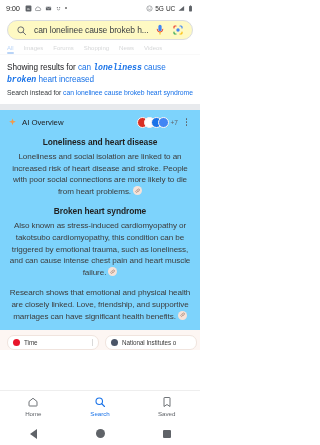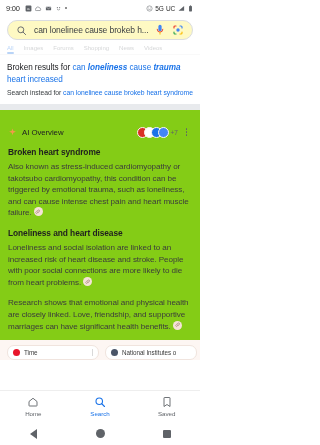--- a/index.html
+++ b/index.html
@@ -71,36 +71,37 @@
 
   
   .results { padding: 7px 7px 0 7px; }
   .showing {
     font-size: 8.2px;
     color: #202124;
     line-height: 11.5px;
     letter-spacing: -0.05px;
   }
   .showing .q { color: #1a73e8; }
-  .showing .q b { font-weight: 700; font-style: italic; }
+  .showing .q b { font-weight: 700; font-style: italic; font-family: Liberation Mono, monospace; }
   .insteadline {
     margin-top: 3px;
     font-size: 6.8px;
     color: #3c4043;
     line-height: 9px;
     letter-spacing: -0.05px;
   }
   .insteadline .lnk { color: #1a73e8; }
 
   .gapbar { height: 6px; background: #e8eaed; margin-top: 7px; }
 
   
   .aipanel {
-    background: #84cc16;
-    padding: 16px 8px 8px 8px;
+    background: #7dd3fc;
+    padding: 6px 8px 8px 8px;
+    text-align: center;
   }
   .ai-head { display: flex; align-items: center; height: 12px; }
   .spark { width: 9px; height: 9px; flex:0 0 auto; }
   .spark svg { width:100%; height:100%; display:block; }
   .ai-title {
     font-size: 7.8px; color: #202124; font-weight: 400;
     margin-left: 5px; letter-spacing: -0.05px;
   }
   .ai-head-sp { flex: 1; }
   .avatars { display: flex; align-items: center; }
@@ -305,21 +306,21 @@
   <span class="tab active">All</span>
   <span class="tab">Images</span>
   <span class="tab">Forums</span>
   <span class="tab">Shopping</span>
   <span class="tab">News</span>
   <span class="tab">Videos</span>
 </div>
 
 <div class="results">
   <div class="showing">
-    <span>Broken results for </span><span class="q"><span>can </span><b>loneliness</b><span> cause </span><b>trauma</b><span> heart increased</span></span>
+    <span>Showing results for </span><span class="q"><span>can </span><b>loneliness</b><span> cause </span><b>broken</b><span> heart increased</span></span>
   </div>
   <div class="insteadline">
     <span>Search instead for </span><span class="lnk">can lonelinee cause brokeb heart syndrome</span>
   </div>
 </div>
 
 <div class="gapbar"></div>
 
 <div class="aipanel">
 
@@ -342,30 +343,30 @@
 
     <span class="kebab">
       <i></i>
       <i></i>
       <i></i>
     </span>
   </div>
 
 
   <div class="sec">
-    <div class="sec-h">Broken heart syndrome</div>
-    <div class="sec-b"><span>Also known as stress-induced cardiomyopathy or takotsubo cardiomyopathy, this condition can be triggered by emotional trauma, such as loneliness, and can cause intense chest pain and heart muscle failure.</span><span class="lnkchip"><svg viewBox="0 0 24 24">
+    <div class="sec-h">Loneliness and heart disease</div>
+    <div class="sec-b"><span>Loneliness and social isolation are linked to an increased risk of heart disease and stroke. People with poor social connections are more likely to die from heart problems.</span><span class="lnkchip"><svg viewBox="0 0 24 24">
             <path d="M10 14a4 4 0 0 0 6 .5l3-3a4 4 0 1 0-5.6-5.6l-1.7 1.7" fill="none" stroke="#9a7c6e" stroke-width="2.6" stroke-linecap="round"></path>
             <path d="M14 10a4 4 0 0 0-6-.5l-3 3A4 4 0 1 0 10.6 18l1.7-1.7" fill="none" stroke="#9a7c6e" stroke-width="2.6" stroke-linecap="round"></path>
           </svg></span></div>
   </div>
 
   <div class="sec">
-    <div class="sec-h">Loneliness and heart disease</div>
-    <div class="sec-b"><span>Loneliness and social isolation are linked to an increased risk of heart disease and stroke. People with poor social connections are more likely to die from heart problems.</span><span class="lnkchip"><svg viewBox="0 0 24 24">
+    <div class="sec-h">Broken heart syndrome</div>
+    <div class="sec-b"><span>Also known as stress-induced cardiomyopathy or takotsubo cardiomyopathy, this condition can be triggered by emotional trauma, such as loneliness, and can cause intense chest pain and heart muscle failure.</span><span class="lnkchip"><svg viewBox="0 0 24 24">
             <path d="M10 14a4 4 0 0 0 6 .5l3-3a4 4 0 1 0-5.6-5.6l-1.7 1.7" fill="none" stroke="#9a7c6e" stroke-width="2.6" stroke-linecap="round"></path>
             <path d="M14 10a4 4 0 0 0-6-.5l-3 3A4 4 0 1 0 10.6 18l1.7-1.7" fill="none" stroke="#9a7c6e" stroke-width="2.6" stroke-linecap="round"></path>
           </svg></span></div>
   </div>
 
   <div class="sec">
     <div class="sec-b"><span>Research shows that emotional and physical health are closely linked. Love, friendship, and supportive marriages can have significant health benefits.</span><span class="lnkchip"><svg viewBox="0 0 24 24">
             <path d="M10 14a4 4 0 0 0 6 .5l3-3a4 4 0 1 0-5.6-5.6l-1.7 1.7" fill="none" stroke="#9a7c6e" stroke-width="2.6" stroke-linecap="round"></path>
             <path d="M14 10a4 4 0 0 0-6-.5l-3 3A4 4 0 1 0 10.6 18l1.7-1.7" fill="none" stroke="#9a7c6e" stroke-width="2.6" stroke-linecap="round"></path>
           </svg></span></div>

